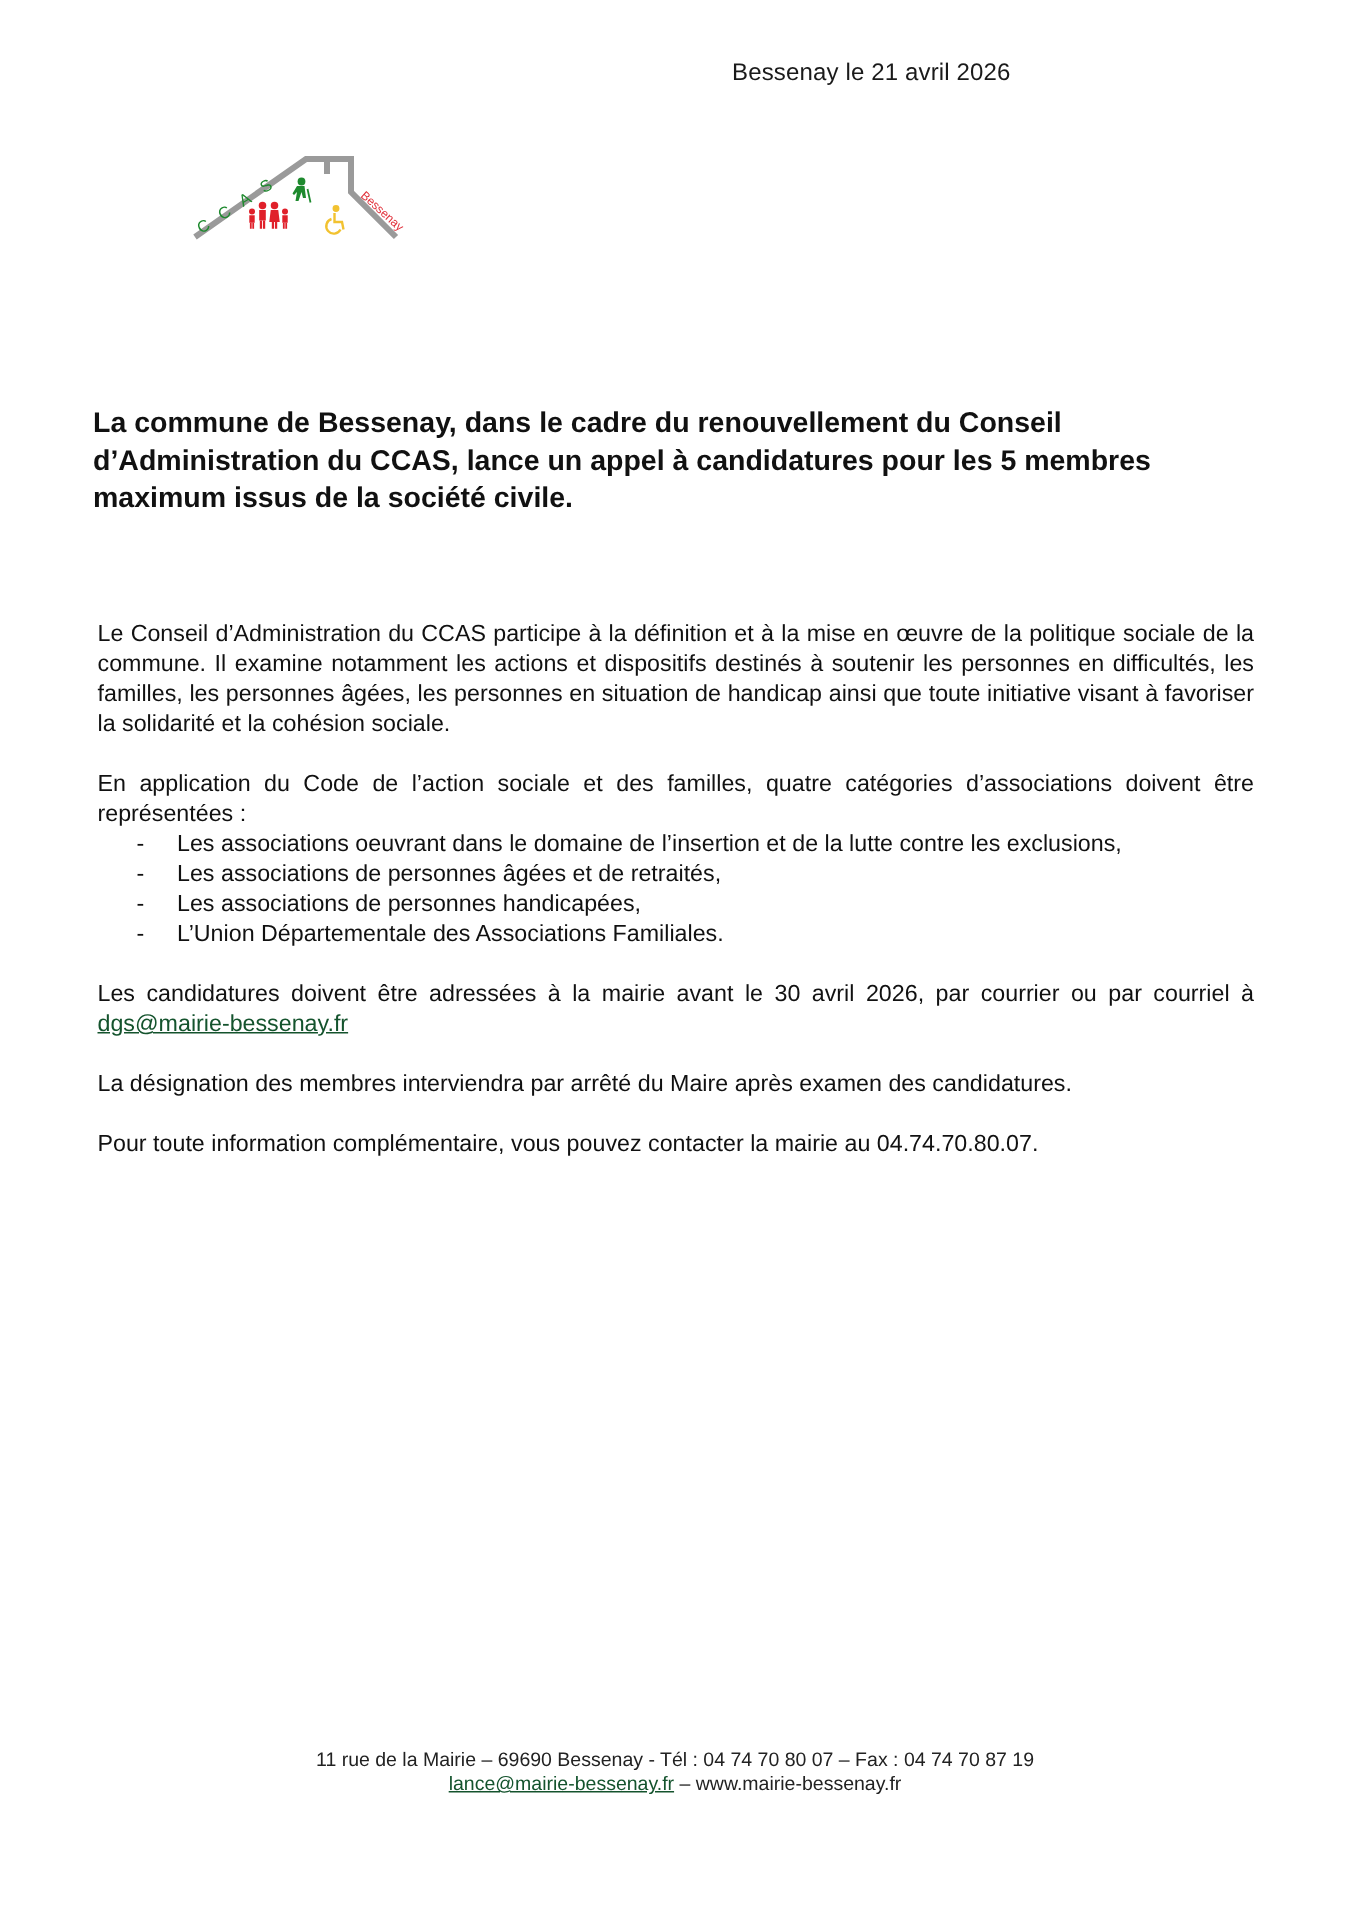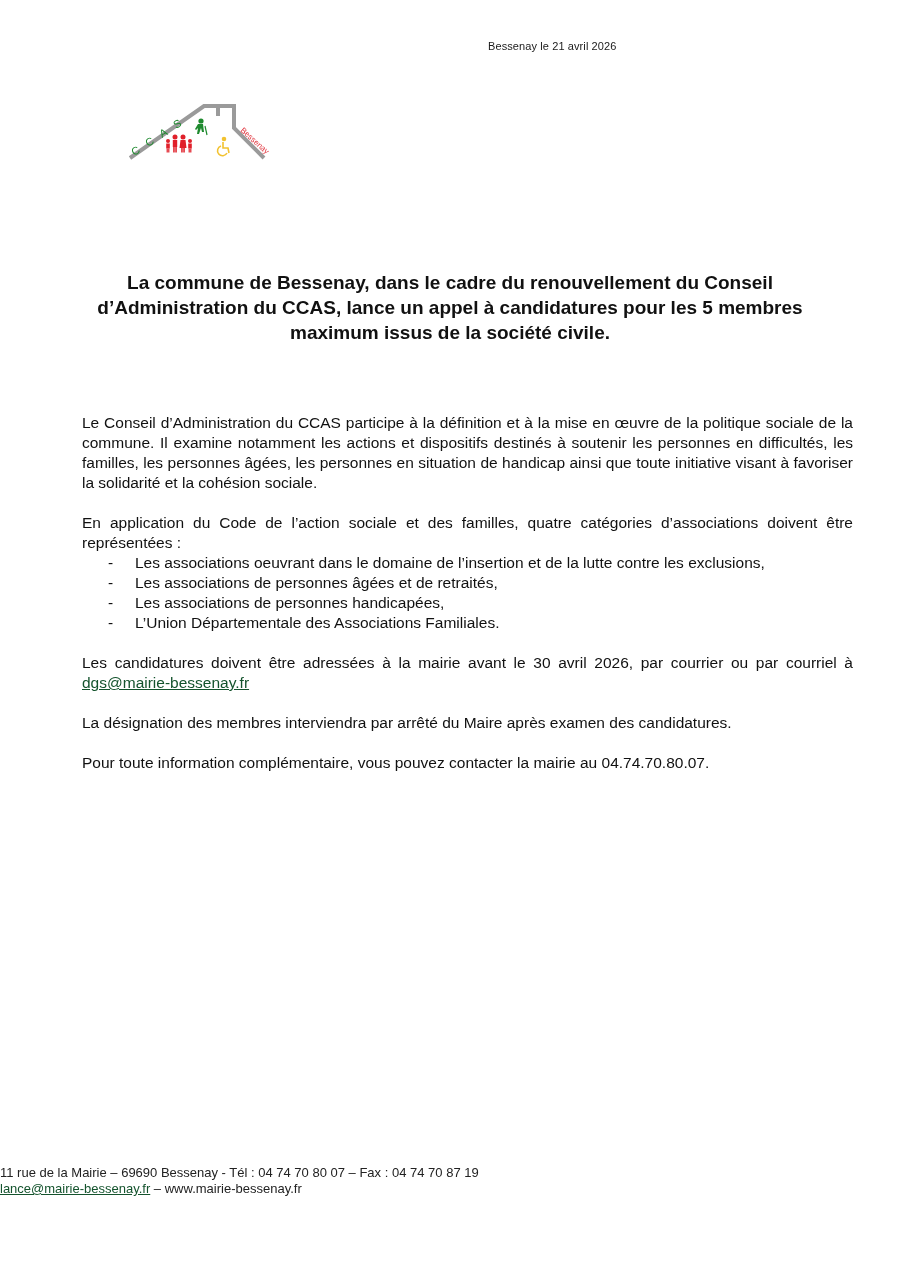--- a/index.html
+++ b/index.html
@@ -3,41 +3,41 @@
   <meta charset="utf-8">
   <style>
     html, body { margin: 0; padding: 0; background: #ffffff; }
     body {
       width: 900px; height: 1273px; position: relative; overflow: hidden;
       font-family: "Liberation Sans", "DejaVu Sans", sans-serif;
       color: #111111;
     }
     .date {
       position: absolute; left: 488px; top: 40px;
-      font-size: 11px; letter-spacing: 0.1px; color: #1a1a1a;
+      font-size: 16px; letter-spacing: 0.1px; color: #1a1a1a;
     }
     .logo { position: absolute; left: 122px; top: 98px; width: 160px; height: 70px; }
     .title {
       position: absolute; left: 62px; top: 270px; width: 776px;
-      text-align: center; font-weight: bold; font-size: 19px; line-height: 25px;
+      font-weight: bold; font-size: 19px; line-height: 25px;
       color: #111111;
     }
     .body {
       position: absolute; left: 65px; top: 413px; width: 771px;
-      font-size: 15.5px; line-height: 20px; text-align: justify; margin-left: 17px;
+      font-size: 15.5px; line-height: 20px; text-align: justify;
     }
     .body p { margin: 0 0 20px 0; }
     .body p.tight { margin-bottom: 0; }
     .body ul { list-style: none; margin: 0 0 20px 0; padding: 0; }
     .body li { position: relative; padding-left: 53px; text-align: justify; }
     .body li .dash { position: absolute; left: 26px; top: 0; }
     a.link { color: #14532d; text-decoration: underline; }
     .footer {
       position: absolute; left: 0; top: 1165px; width: 900px;
-      text-align: left; font-size: 13px; line-height: 16px; color: #222222;
+      text-align: center; font-size: 13px; line-height: 16px; color: #222222;
     }
   </style>
 </head>
 <body>
 
 <div>
 
   <div class="date">Bessenay le 21 avril 2026</div>
 
   <div class="logo">

